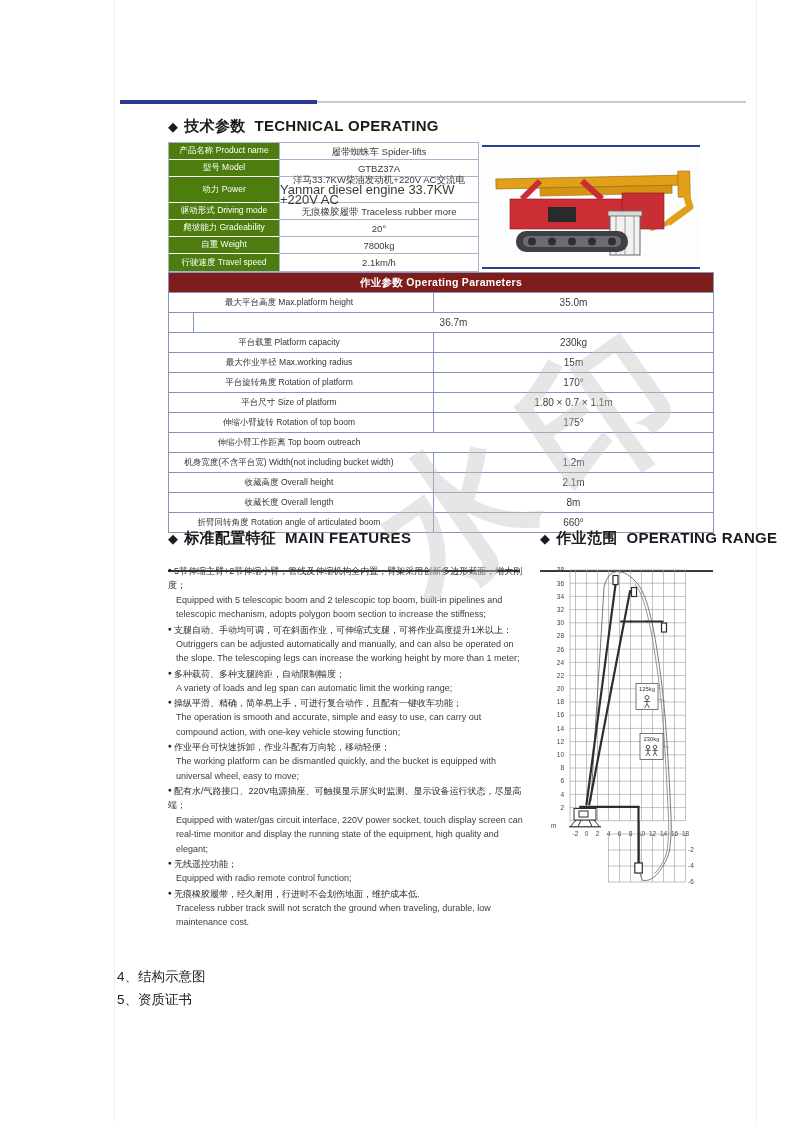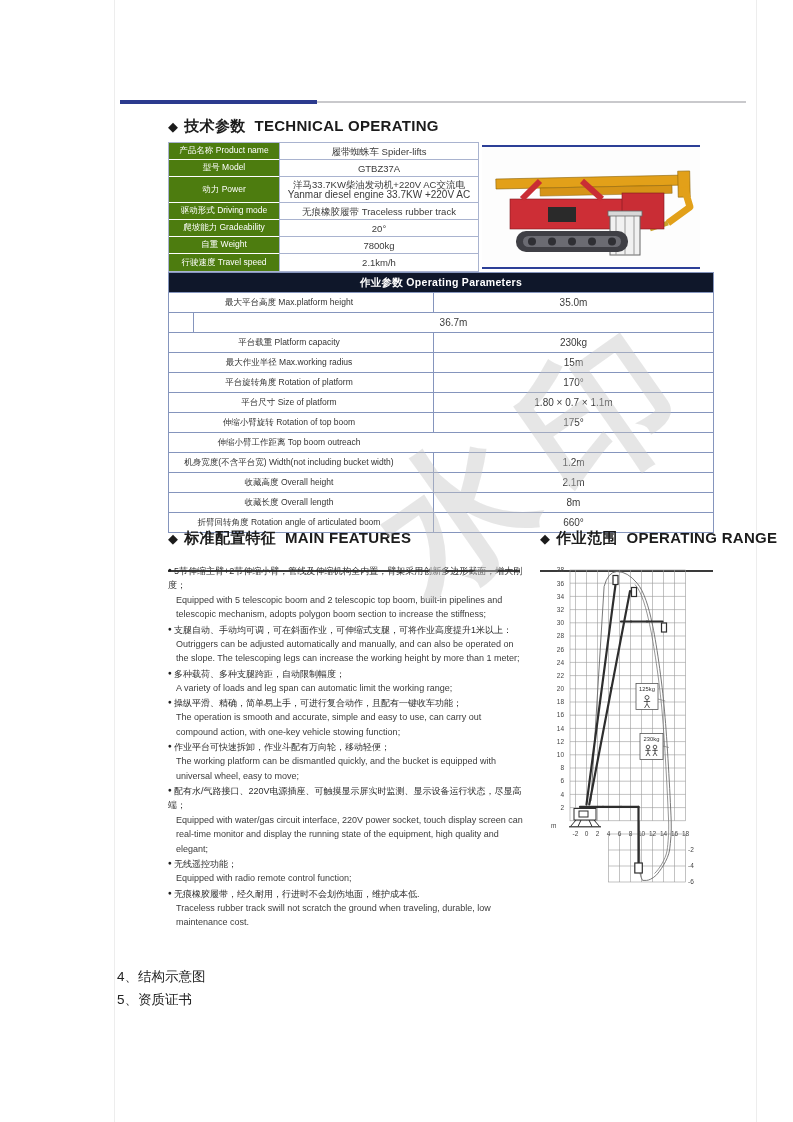--- a/index.html
+++ b/index.html
@@ -18,27 +18,27 @@
   .underlined{border-bottom:2.5px solid #3a3a3a;padding-bottom:22px;}
   
   .tech-table{left:168px;top:142px;width:311px;border:1px solid #a9b3cf;box-sizing:border-box;background:#fff;}
   .tech-row{display:flex;width:100%;}
   .tech-row .lb{width:110px;background:#4d7c0f;color:#fff;font-size:8.5px;display:flex;align-items:center;justify-content:center;border-bottom:1px solid #fff;box-sizing:border-box;text-align:center;}
   .tech-row .vals{flex:1;border-left:1px solid #a9b3cf;border-bottom:1px solid #a9b3cf;box-sizing:border-box;display:flex;flex-direction:column;align-items:center;justify-content:center;}
   .tech-row{height:17px;}
   .tech-table .tech-row:nth-child(3){height:26px;}
   .tech-table .tech-row:last-of-type .lb,.tech-table .tech-row:last-of-type .vals{border-bottom:none;}
   .tech-row .v1{font-size:9.5px;color:#3a3a3a;line-height:11px;}
-  .tech-row .v2{font-size:10px;color:#3a3a3a;line-height:10px;}
+  .tech-row .v2{font-size:13px;color:#3a3a3a;line-height:10px;}
   .tech-row .v2:empty{display:none;}
   
   .machine-fig{left:482px;top:145px;width:218px;height:124px;border-top:2.5px solid #2c3f97;border-bottom:2.5px solid #2c3f97;background:#fdfdfd;box-sizing:border-box;}
   
   .op-table{left:168px;top:272px;width:546px;border:1px solid #8595bd;box-sizing:border-box;background:#fff;}
-  .op-head{height:19px;background:#0f172a;color:#fff;font-size:10.5px;font-weight:bold;display:flex;align-items:center;justify-content:center;letter-spacing:0.3px;}
+  .op-head{height:19px;background:#7f1d1d;color:#fff;font-size:10.5px;font-weight:bold;display:flex;align-items:center;justify-content:center;letter-spacing:0.3px;}
   .op-row{display:flex;height:19px;border-top:1px solid #8595bd;}
   .op-row .lb{width:240px;display:flex;align-items:center;justify-content:center;font-size:8.5px;color:#333;box-sizing:border-box;}
   .op-row .vl{flex:1;border-left:1px solid #8595bd;display:flex;align-items:center;justify-content:center;font-size:10px;color:#3a3a3a;box-sizing:border-box;margin-left:24px;}
   
   .features-title{left:168px;top:529px;width:352px;}
   .features-list{left:168px;top:563px;width:356px;}
   .feat{font-size:9px;line-height:14.5px;color:#2e2e2e;}
   .feat .dot{font-size:6.5px;vertical-align:1.5px;margin-right:2px;color:#1f1f1f;}
   .feat .en{padding-left:8px;color:#3c3c3c;}
   
@@ -91,21 +91,21 @@
     <div class="tech-row">
       <div class="lb">动力 Power</div>
       <div class="vals">
         <div class="v1">洋马33.7KW柴油发动机+220V AC交流电</div>
         <div class="v2">Yanmar diesel engine  33.7KW +220V AC</div>
       </div>
     </div>
     <div class="tech-row">
       <div class="lb">驱动形式 Driving mode</div>
       <div class="vals">
-        <div class="v1">无痕橡胶履带 Traceless rubber track</div>
+        <div class="v1">无痕橡胶履带 Traceless rubber more</div>
 
       </div>
     </div>
     <div class="tech-row">
       <div class="lb">爬坡能力 Gradeability</div>
       <div class="vals">
         <div class="v1">20°</div>
 
       </div>
     </div>

